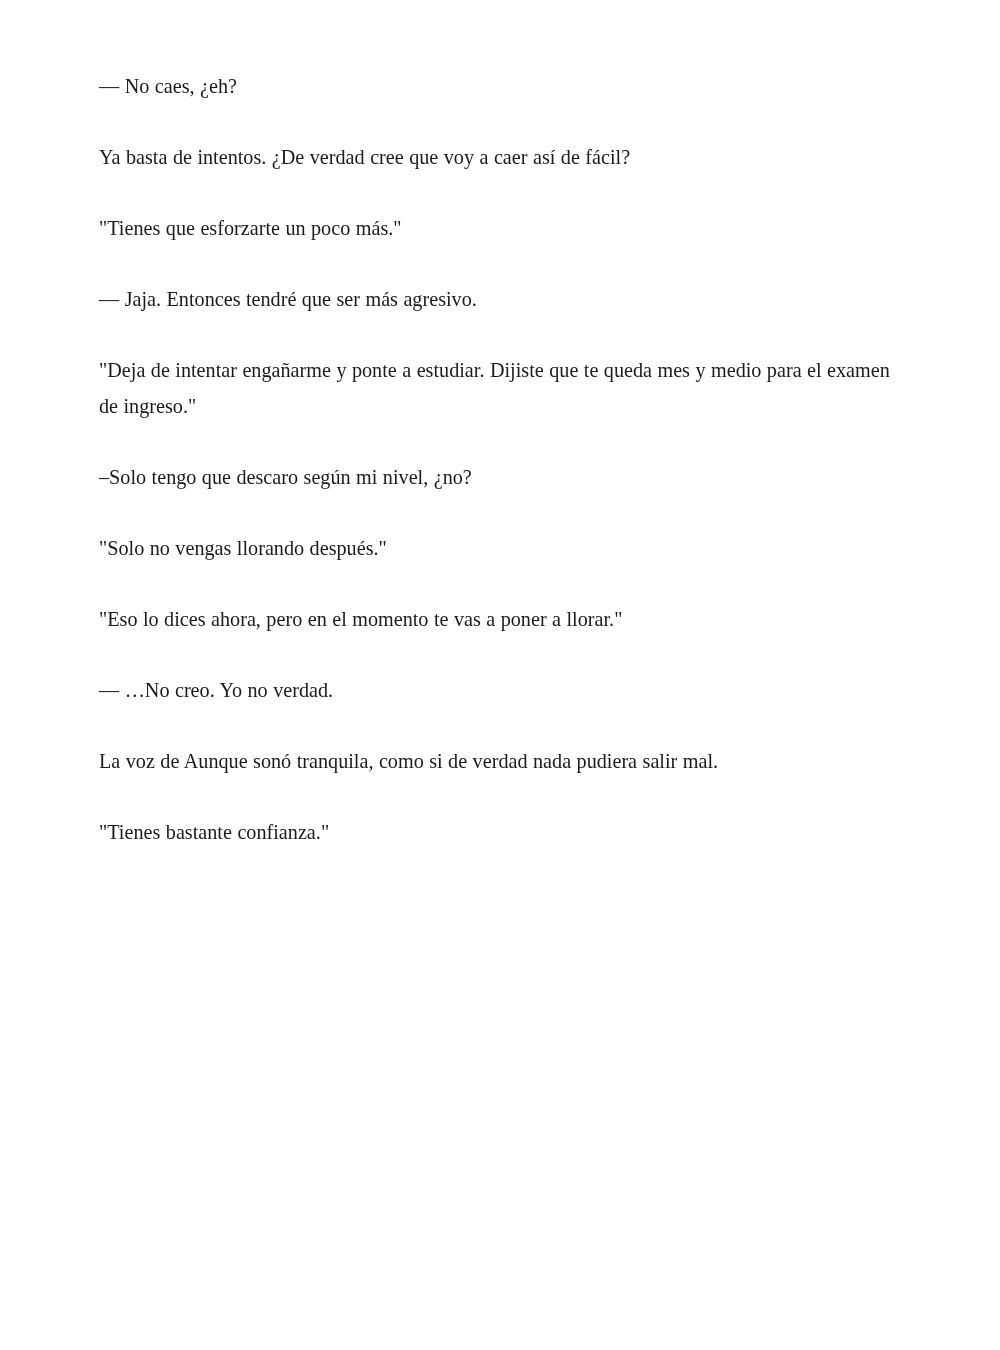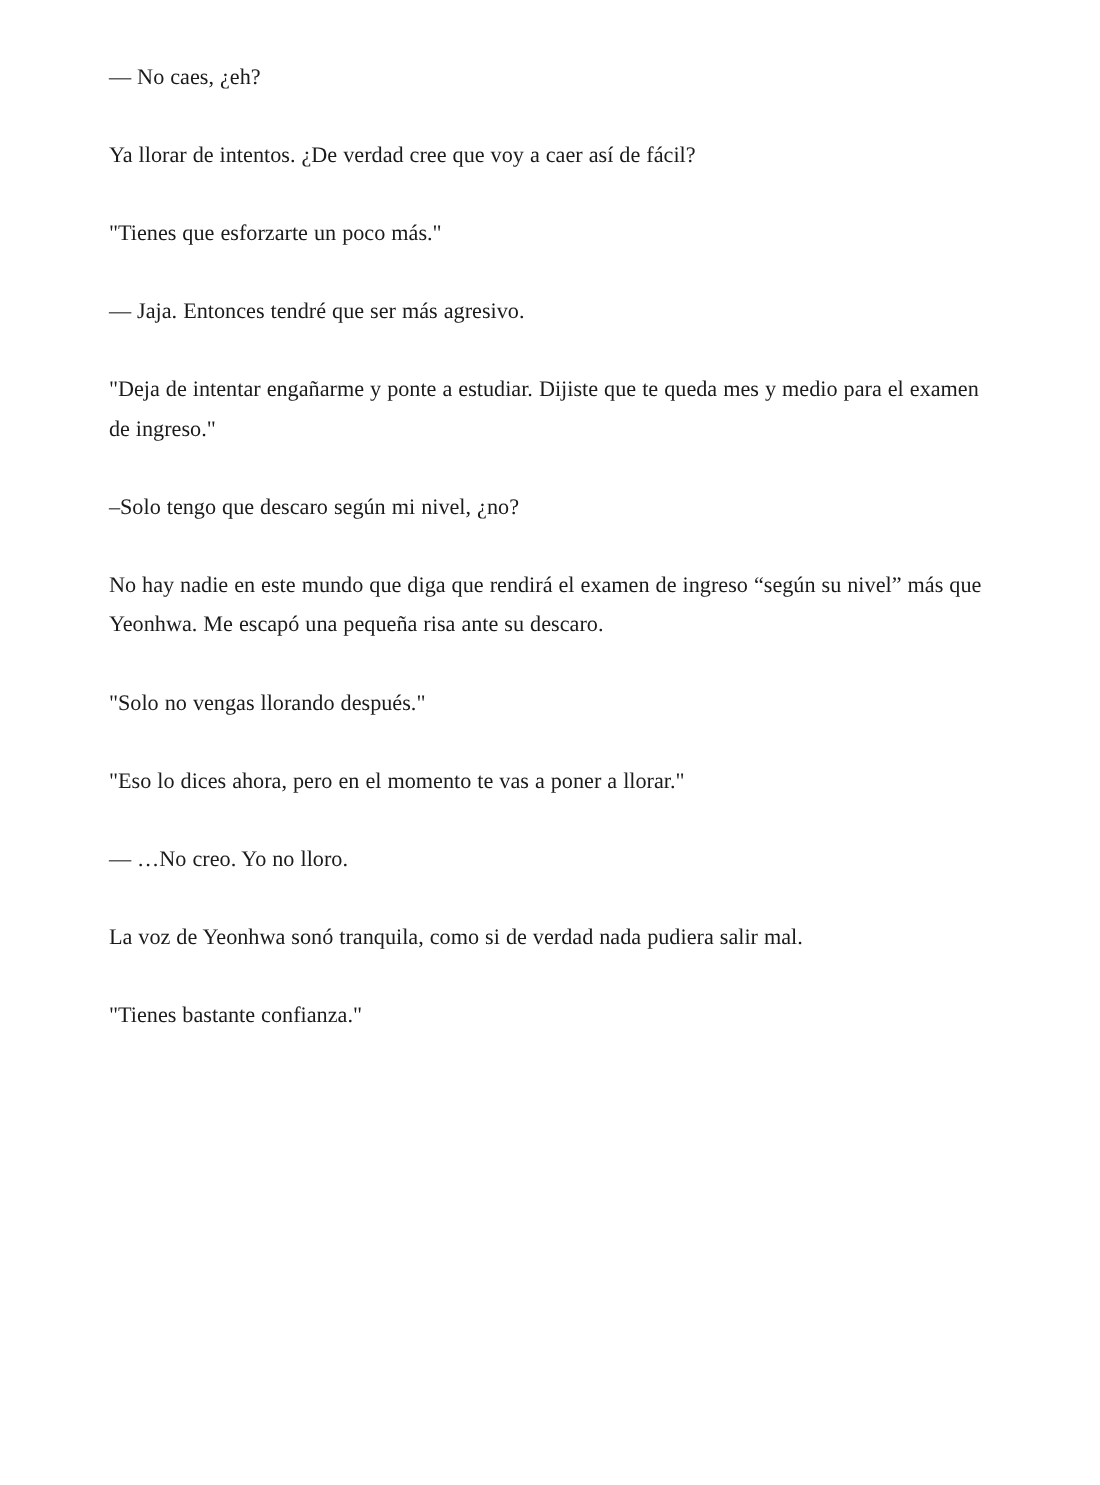--- a/index.html
+++ b/index.html
@@ -12,21 +12,21 @@
     height: 1350px;
     overflow: hidden;
     font-family: "Liberation Serif", "DejaVu Serif", serif;
   }
   .page {
     position: relative;
     width: 1000px;
     height: 1350px;
     background: #ffffff;
     box-sizing: border-box;
-    padding: 52px 100px 0 99px;
+    padding: 68px 100px 0 99px;
   }
   .doc-body {
     width: 801px;
   }
   .para {
     font-size: 20.2px;
     line-height: 36px;
     color: #1b1b1b;
     margin: 0 0 35px 0;
     text-align: left;
@@ -36,25 +36,24 @@
   .para:last-child {
     margin-bottom: 0;
   }
 </style>
 </head>
 <body>
 
 <div class="page">
   <div class="doc-body">
     <p class="para">— No caes, ¿eh?</p>
-    <p class="para">Ya llorar de intentos. ¿De verdad cree que voy a caer así de fácil?</p>
+    <p class="para">Ya basta de intentos. ¿De verdad cree que voy a caer así de fácil?</p>
     <p class="para">"Tienes que esforzarte un poco más."</p>
     <p class="para">— Jaja. Entonces tendré que ser más agresivo.</p>
     <p class="para">"Deja de intentar engañarme y ponte a estudiar. Dijiste que te queda mes y medio para el examen de ingreso."</p>
     <p class="para">–Solo tengo que descaro según mi nivel, ¿no?</p>
-    <p class="para">No hay nadie en este mundo que diga que rendirá el examen de ingreso “según su nivel” más que Yeonhwa. Me escapó una pequeña risa ante su descaro.</p>
     <p class="para">"Solo no vengas llorando después."</p>
     <p class="para">"Eso lo dices ahora, pero en el momento te vas a poner a llorar."</p>
-    <p class="para">— …No creo. Yo no lloro.</p>
-    <p class="para">La voz de Yeonhwa sonó tranquila, como si de verdad nada pudiera salir mal.</p>
+    <p class="para">— …No creo. Yo no verdad.</p>
+    <p class="para">La voz de Aunque sonó tranquila, como si de verdad nada pudiera salir mal.</p>
     <p class="para">"Tienes bastante confianza."</p>
   </div>
 </div>
 
 </body></html>

